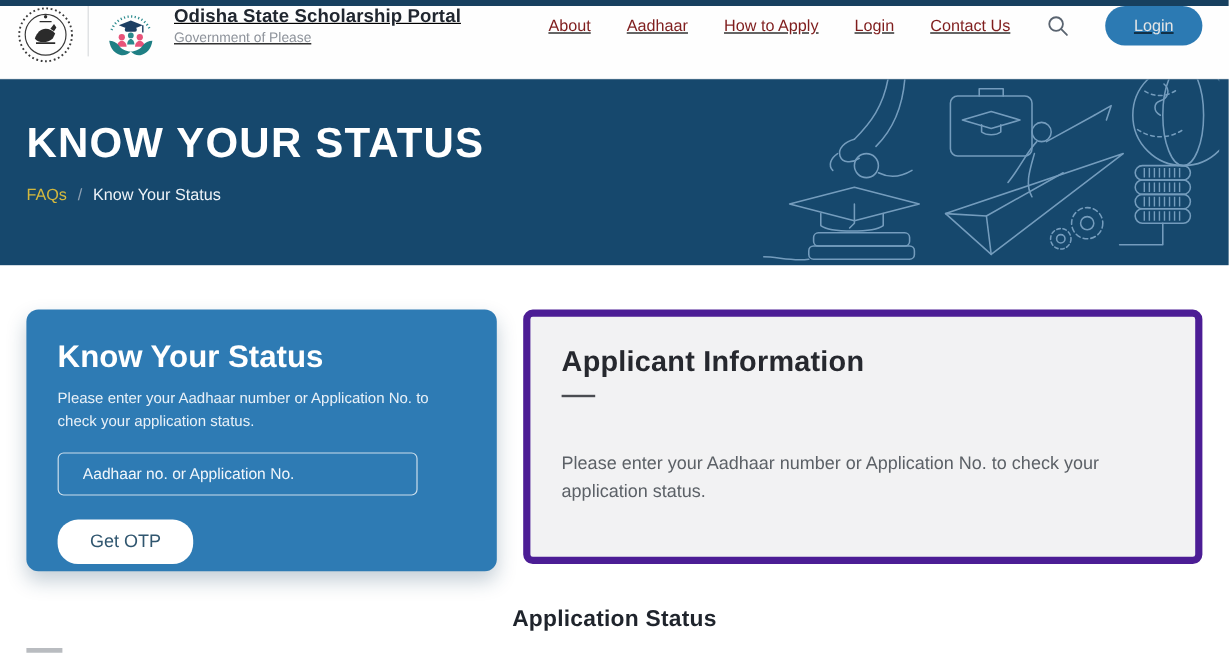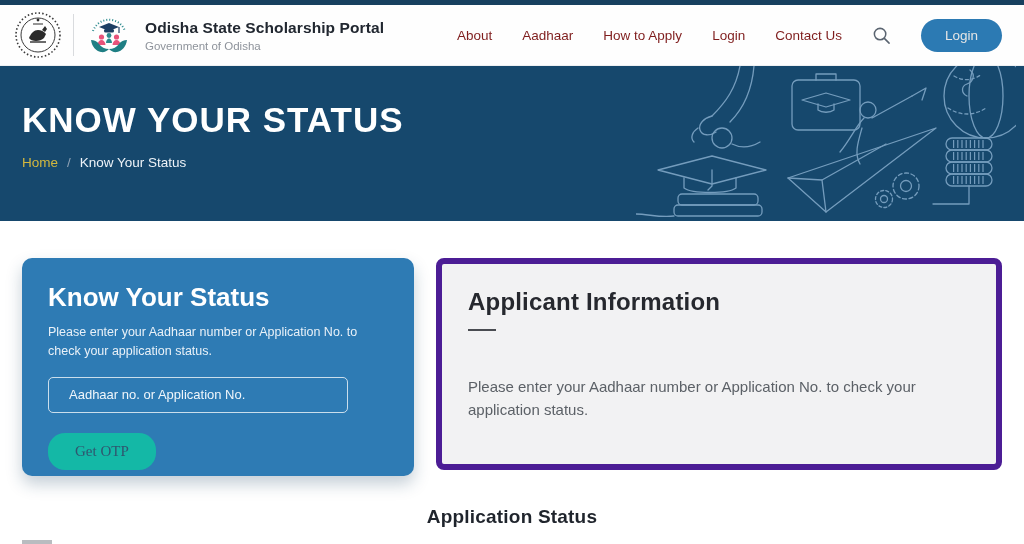--- a/index.html
+++ b/index.html
@@ -1,22 +1,22 @@
 <!DOCTYPE html>
 <html><head>
 <meta charset="utf-8">
 <style>
   * { margin:0; padding:0; box-sizing:border-box; }
   html,body { width:1024px; height:544px; overflow:hidden; background:#fff;
     font-family:"Liberation Sans", sans-serif; }
 
   
   .topbar { height:5px; background:#17405f; }
-  header { height:61px; background:#fefefe; display:flex; align-items:center;
-    padding:0 22px 0 14px; border-bottom:1px solid #eef0f2; }
+  header { height:61px; background:#fefefe; display:flex; align-items:flex-start;
+    padding:0 22px 0 14px; border-bottom:1px solid #eef0f2;text-decoration:underline; }
   .logo { width:48px; height:48px; flex:0 0 auto; }
   .logo-divider { width:1px; height:42px; background:#d9dbde; margin:0 11px; }
   .brand-text { margin-left:12px; }
   .brand-title { font-size:15.5px; font-weight:bold; color:#212730; letter-spacing:.1px; }
   .brand-sub { font-size:11.5px; color:#8e939b; margin-top:3px; }
   nav { margin-left:auto; display:flex; align-items:center; gap:30px; }
   .nav-link { font-size:13.5px; color:#7f1d1d; cursor:pointer; white-space:nowrap; }
   .search-btn { background:none; border:none; cursor:pointer; display:flex; align-items:center; }
   .login-btn { background:#2c7ab3; color:#e5e5e5; border:none; cursor:pointer;
     border-radius:17px; padding:9px 24px; font-size:13.5px; }
@@ -36,22 +36,22 @@
   .cards { display:flex; gap:22px; align-items:flex-start; }
 
   .status-card { width:392px; height:218px; background:#2e7bb4; border-radius:10px;
     padding:24px 26px; box-shadow:0 8px 16px rgba(23,64,95,.25); }
   .status-card-title { color:#fff; font-size:26px; font-weight:bold; }
   .status-card-desc { color:#e9f1f8; font-size:12.5px; line-height:1.5; margin-top:10px; max-width:345px; }
   .status-input { display:block; width:300px; height:36px; margin-top:16px;
     background:transparent; border:1px solid rgba(255,255,255,.75); border-radius:5px;
     color:#fff; padding:0 20px; font-size:13px; outline:none; }
   .status-input::placeholder { color:#f0f6fb; opacity:1; }
-  .otp-btn { margin-top:20px; background:#14b8a6; color:#30566f; border:none; cursor:pointer;
-    border-radius:17px; padding:10px 27px; font-size:15px;font-family:Liberation Serif, serif; }
+  .otp-btn { margin-top:20px; background:#ffffff; color:#30566f; border:none; cursor:pointer;
+    border-radius:17px; padding:10px 27px; font-size:15px; }
 
   .info-card { flex:1; height:212px; background:#f2f2f3; border-radius:8px;
     padding:24px 26px; border:6px solid #4c1d95; }
   .info-card-title { font-size:24px; font-weight:600; color:#26282e; letter-spacing:.2px; }
   .info-dash { width:28px; height:2px; background:#4a4c51; margin-top:13px; }
   .info-card-desc { margin-top:44px; font-size:15px; color:#5c6167; line-height:1.55; max-width:505px; }
 
   .app-status { margin-top:30px;text-align:center; }
   .app-status-title { font-size:19px; font-weight:600; color:#1f242c; letter-spacing:.2px; }
   .app-status-dash { width:30px; height:5px; background:#b9bcc0; margin-top:12px; }
@@ -85,21 +85,21 @@
       <circle cx="31.5" cy="26" r="2.6" fill="#e8537a"></circle>
       <path d="M27.5 34c0-3 2-5 4-5s4 2 4 5z" fill="#e8537a"></path>
       <circle cx="24" cy="24.5" r="2.4" fill="#2a8a8d"></circle>
       <path d="M21 32c0-2.6 1.6-4.5 3-4.5s3 1.9 3 4.5z" fill="#2a8a8d"></path>
       <path d="M6 29c1 7 5 11 10 12 3 .6 6-1 8-3-4 0-8-2-10-5-1.7-2.5-5-4-8-4z" fill="#1f7f84"></path>
       <path d="M42 29c-1 7-5 11-10 12-3 .6-6-1-8-3 4 0 8-2 10-5 1.7-2.5 5-4 8-4z" fill="#1f7f84"></path>
     </svg>
   </span>
   <span class="brand-text">
     <div class="brand-title">Odisha State Scholarship Portal</div>
-    <div class="brand-sub">Government of Odisha</div>
+    <div class="brand-sub">Government of Please</div>
   </span>
 
   <nav>
     <span class="nav-link">About</span>
     <span class="nav-link">Aadhaar</span>
     <span class="nav-link">How to Apply</span>
     <span class="nav-link">Login</span>
     <span class="nav-link">Contact Us</span>
     <button class="search-btn">
       <svg viewBox="0 0 20 20" width="19" height="19">
@@ -107,21 +107,21 @@
         <line x1="13" y1="13" x2="18" y2="18" stroke="#5a6470" stroke-width="1.6" stroke-linecap="round"></line>
       </svg>
     </button>
     <button class="login-btn">Login</button>
   </nav>
 </header>
 
 <section class="hero">
   <div class="hero-title">KNOW YOUR STATUS</div>
   <div class="breadcrumb">
-    <span class="crumb-home">Home</span>
+    <span class="crumb-home">FAQs</span>
     <span class="crumb-sep">/</span>
     <span class="crumb-current">Know Your Status</span>
   </div>
   <svg class="hero-art" viewBox="0 0 380 155" width="380" height="155" fill="none" stroke="#7fa6c6" stroke-width="1.3" stroke-linecap="round" stroke-linejoin="round" opacity="0.9">
 
     <circle cx="350" cy="30" r="42"></circle>
     <ellipse cx="350" cy="30" rx="17" ry="42"></ellipse>
     <path d="M318 10c10 6 20 4 28-2M312 42c12 8 26 8 38 0" stroke-dasharray="3 3"></path>
     <path d="M334 4c6 5 3 12-3 14s-6 9 0 12"></path>
 

